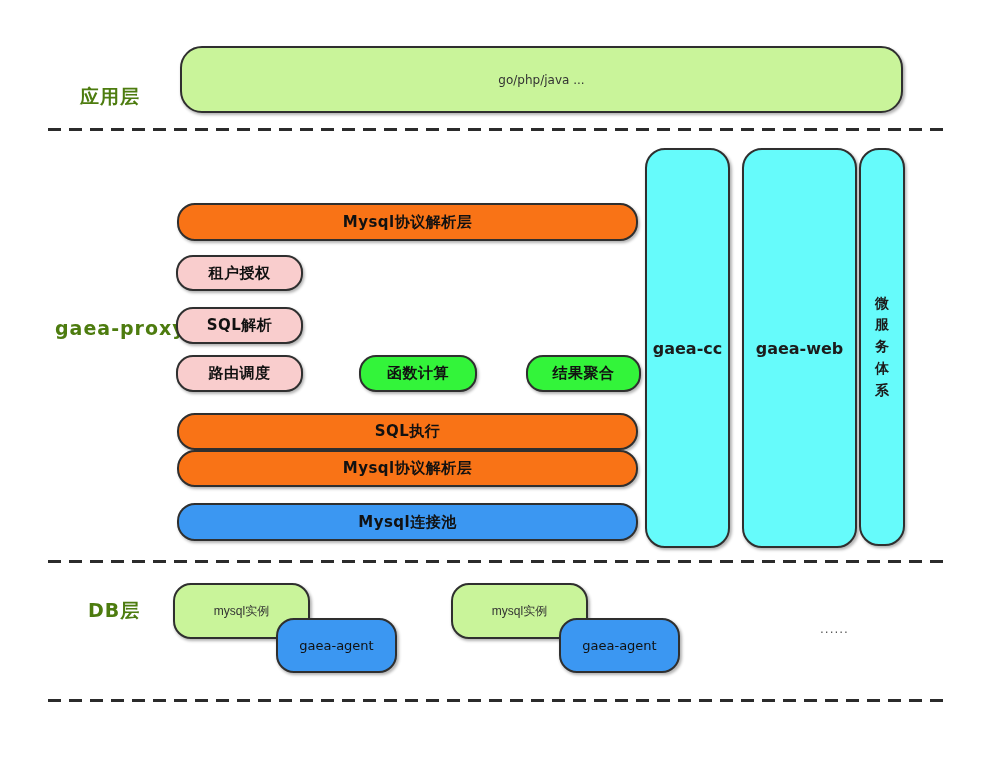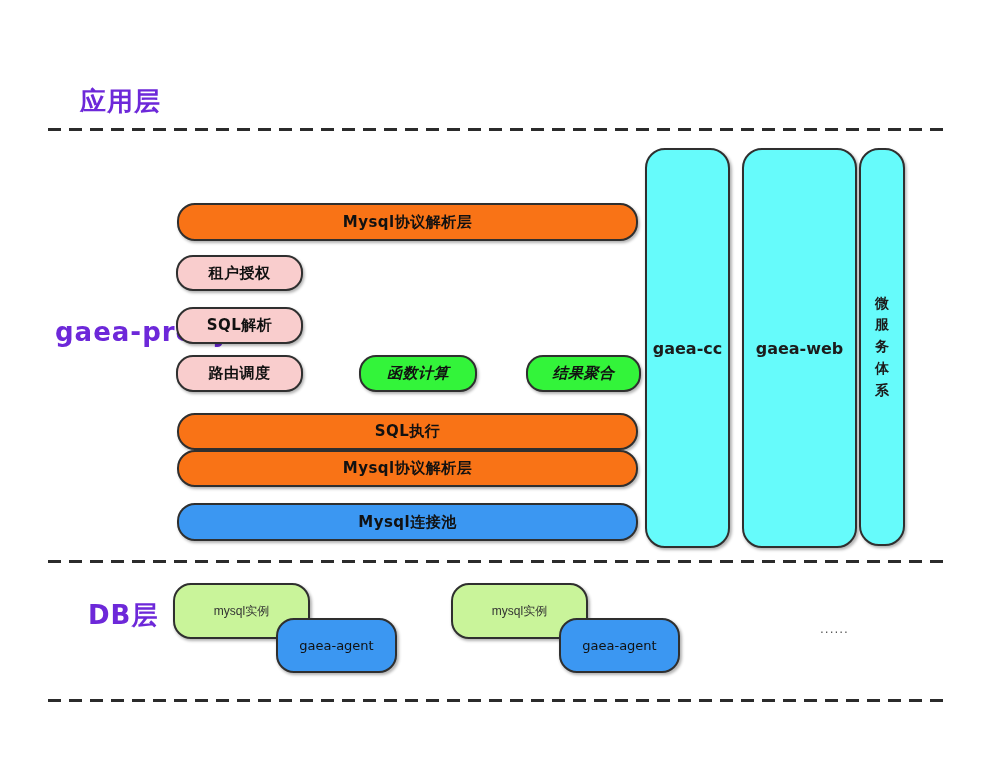--- a/index.html
+++ b/index.html
@@ -9,58 +9,59 @@
   .box{
     position:absolute;
     border:2px solid #2f2f2f;
     box-sizing:border-box;
     display:flex;align-items:center;justify-content:center;
     box-shadow:1.5px 2px 3px rgba(0,0,0,0.30);
     color:#111111;
   }
   .row-text{font-weight:bold;font-size:15px;letter-spacing:0.5px;}
   .layer-label{
-    position:absolute;font-weight:bold;font-size:26px;color:#6d28d9;
+    position:absolute;font-weight:bold;font-size:19px;color:#4d7c0f;
     letter-spacing:1px;
   }
   .dash{
     position:absolute;height:3px;left:48px;width:895px;
     background:repeating-linear-gradient(to right,#2b2b2b 0 13px,transparent 13px 21px);
   }
   .lightgreen{background:#c9f49a;}
   .blue{background:#3b97f2;}
   .yellow{background:#f97316;}
   .pink{background:#f9cdcd;}
   .brightgreen{background:#33f43a;}
   .cyan{background:#66fbfb;}
 
   .appbox{left:180px;top:46px;width:723px;height:67px;border-radius:22px;font-size:12px;color:#333;}
   .wide{left:177px;width:461px;border-radius:18px;}
   .small{width:127px;left:176px;border-radius:17px;}
-  .mid{border-radius:17px;font-style:italic;}
+  .mid{border-radius:17px;}
 
   .col{
     top:148px;height:400px;border-radius:20px;
     font-weight:bold;font-size:16px;color:#1c1c1c;
   }
   .vert-text{
     width:16px;word-break:break-all;line-height:1.55;text-align:center;
     font-size:14px;font-weight:bold;
   }
   .dbgreen{width:137px;height:56px;border-radius:18px;font-size:12px;
     font-family:Liberation Sans, sans-serif;color:#333;}
   .dbblue{width:121px;height:55px;border-radius:18px;font-size:13px;color:#111;}
   .dots{position:absolute;font-size:12px;color:#555;letter-spacing:1px;}
 </style>
 </head>
 <body>
 
 <div id="canvas">
 
   <div class="layer-label" style="left:80px;top:84px;">应用层</div>
+  <div class="box lightgreen appbox">go/php/java ...</div>
 
   <div class="dash" style="top:128px;"></div>
 
   <div class="layer-label" style="left:55px;top:317px;">gaea-proxy</div>
 
 
   <div class="box yellow wide row-text" style="top:203px;height:38px;">Mysql协议解析层</div>
 
   <div class="box pink small row-text" style="top:255px;height:36px;">租户授权</div>
 

